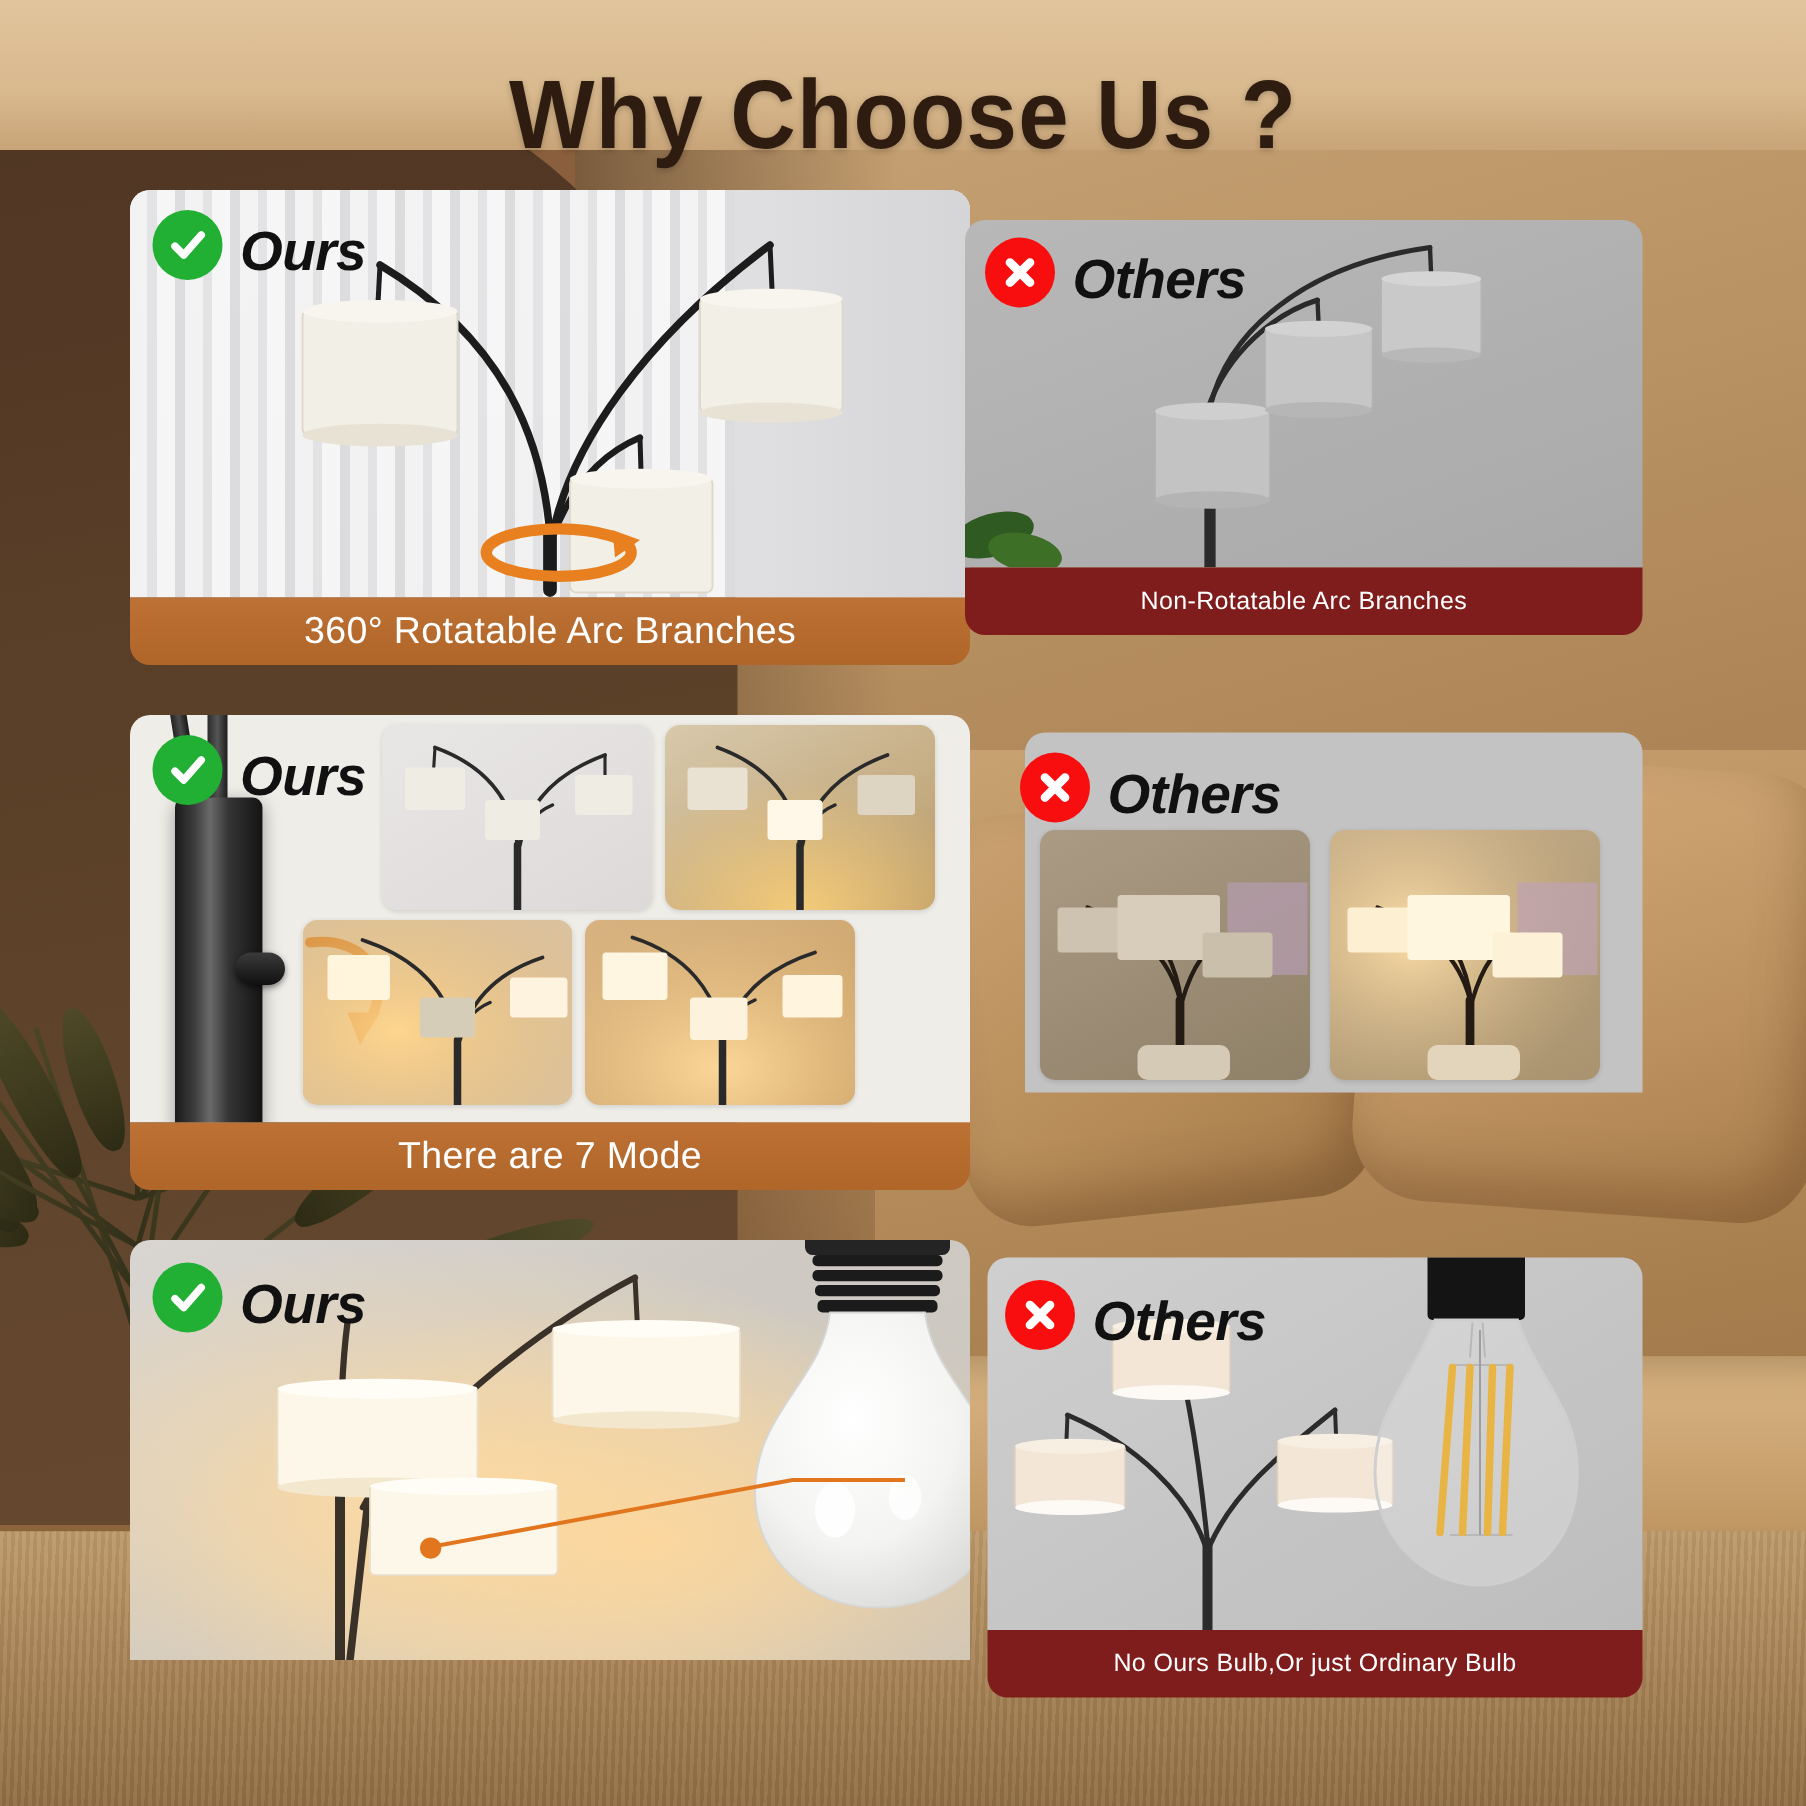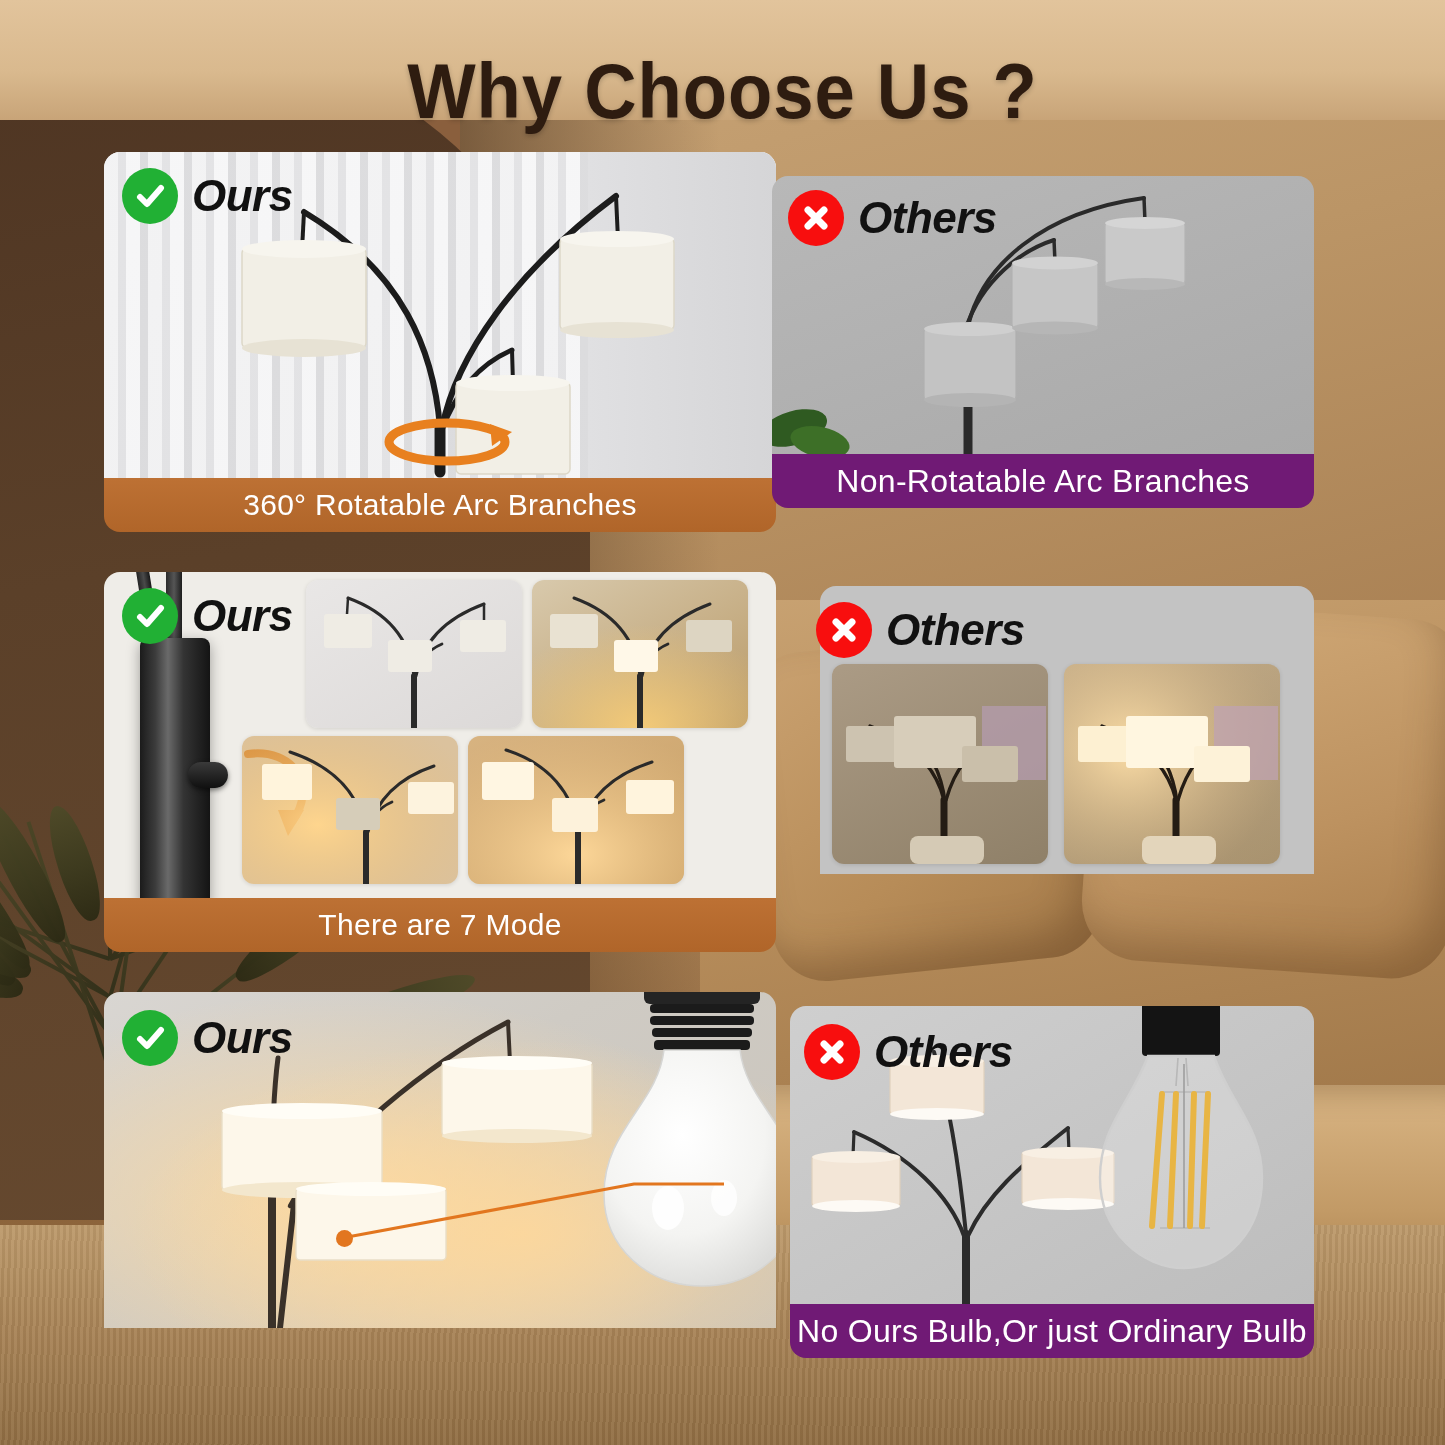--- a/index.html
+++ b/index.html
@@ -106,26 +106,26 @@
     overflow:hidden;
   }
   .caption {
     position:absolute; left:0; right:0; bottom:0; height:54px;
     display:flex; align-items:center; justify-content:center;
     color:#fff; font-size:30px; letter-spacing:.3px;
     border-radius:0 0 16px 16px;
     white-space:nowrap;
   }
   .cap-ours  { background:linear-gradient(180deg,#bd7134 0%,#b06529 100%); }
-  .cap-other { background:#701a75; font-size:32px;margin-top:17px; }
+  .cap-other { background:#7f1d1d; font-size:20px;margin-top:17px; }
 
   
   .badge {
     position:absolute; z-index:9;
-    display:flex; align-items:center; gap:14px;
+    display:flex; align-items:flex-end; gap:14px;
   }
   .badge .mark {
     width:56px; height:56px; border-radius:50%;
     display:flex; align-items:center; justify-content:center;
     flex:none;
   }
   .mark.ok  { background:#21b034; }
   .mark.no  { background:#f80e0e; }
   .badge .lbl {
     font-size:44px; font-style:italic; font-weight:bold; color:#111;

